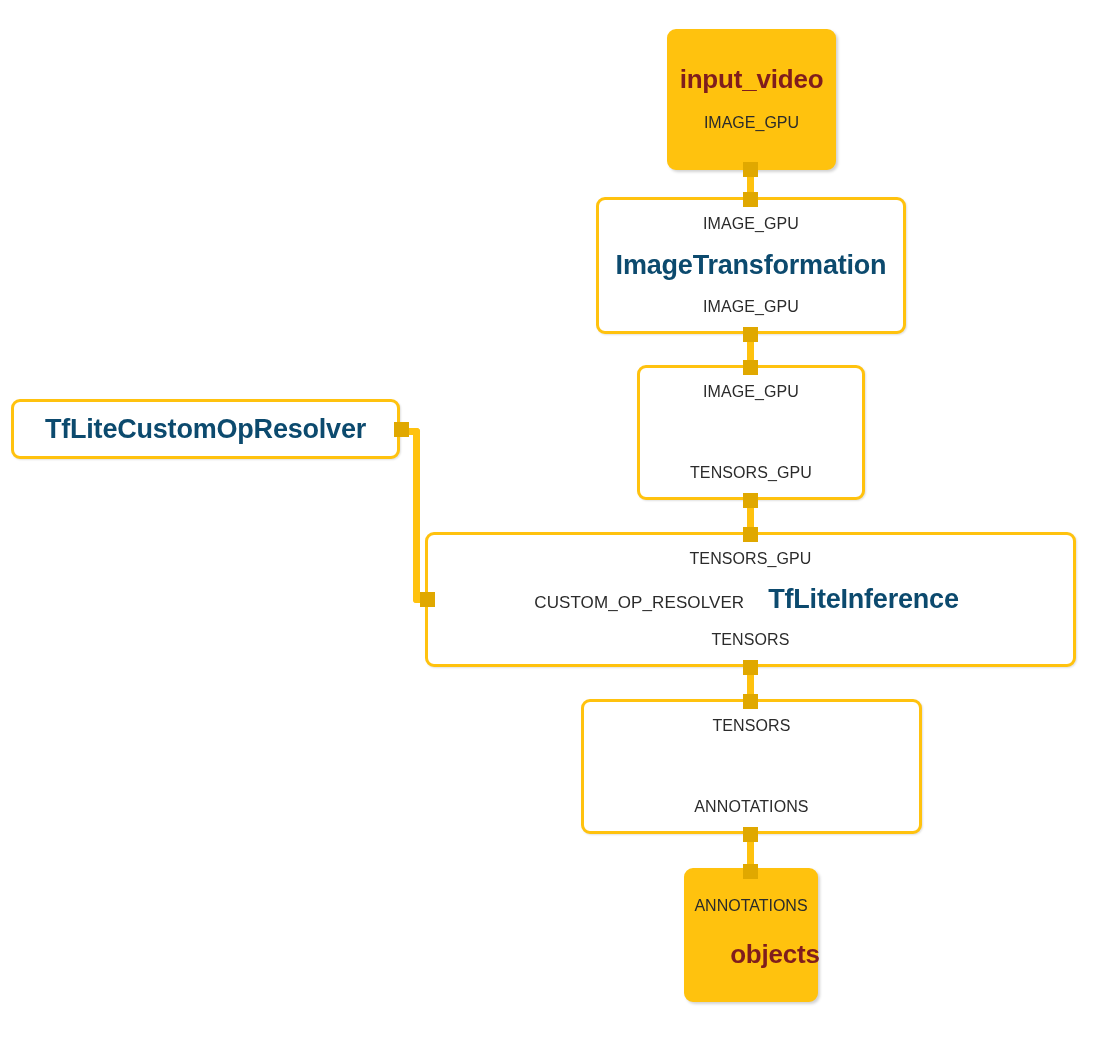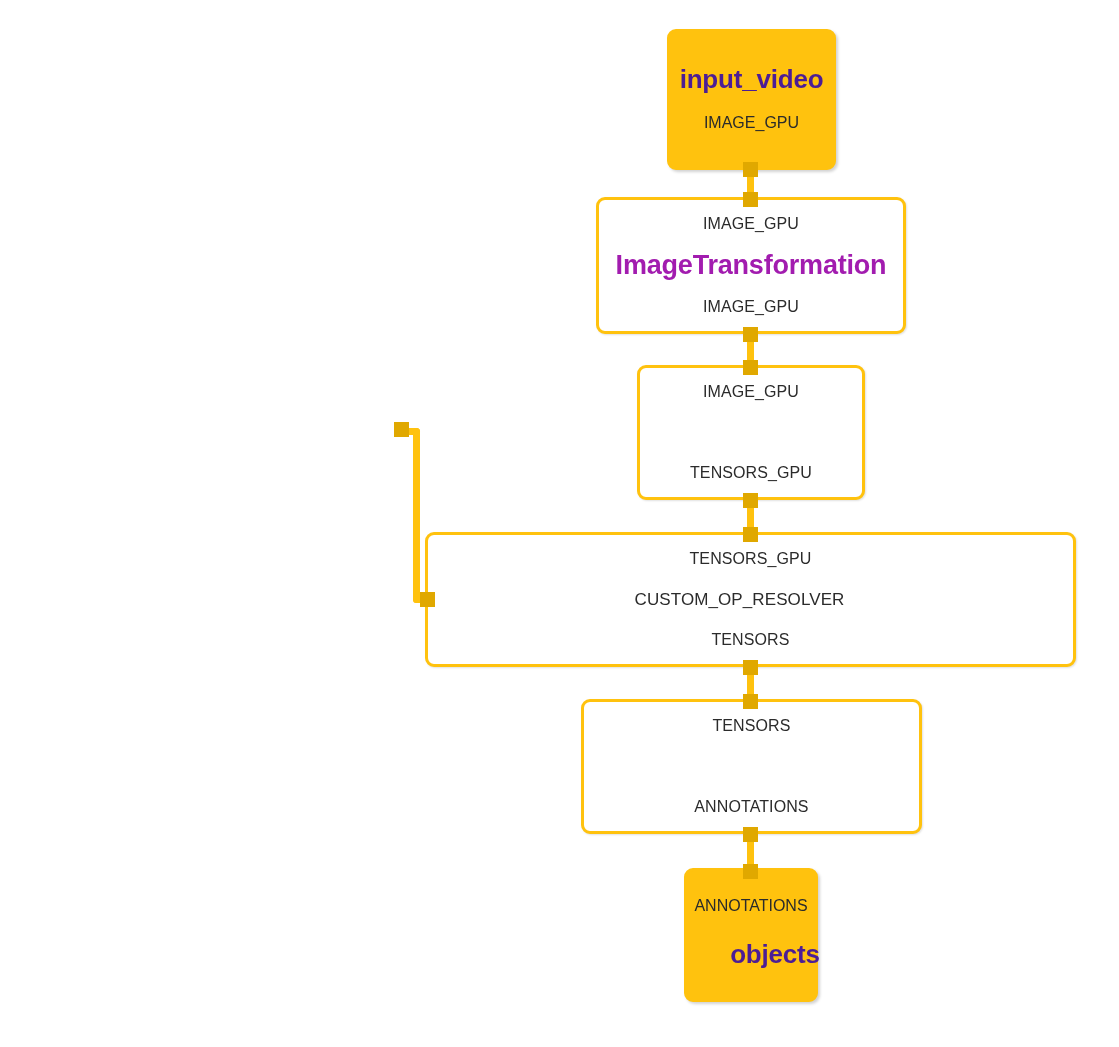--- a/index.html
+++ b/index.html
@@ -37,28 +37,28 @@
   }
   .node.stream {
     background: #FFC20E;
     border: 3px solid #FFC20E;
     box-shadow: 2px 2px 3px rgba(0,0,0,0.18);
   }
 
   .node-title {
     font-size: 27px;
     font-weight: bold;
-    color: #a21caf;
+    color: #0c4a6e;
     letter-spacing: -0.2px;
     white-space: nowrap;
     line-height: 1;
   }
   .node.stream .node-title {
     font-size: 26px;
-    color: #4c1d95;
+    color: #7f1d1d;
   }
 
   .port-label {
     position: absolute;
     font-size: 16px;
     color: #2b2b2b;
     white-space: nowrap;
     line-height: 1;
     letter-spacing: 0.1px;
   }
@@ -158,26 +158,32 @@
   <div class="port" style="left:743px; top:192px;"></div>
   <div class="port" style="left:743px; top:327px;"></div>
 
   <div class="node calculator" style="left:637px; top:365px; width:228px; height:135px;">
     <div class="port-label top">IMAGE_GPU</div>
     <div class="port-label bottom">TENSORS_GPU</div>
   </div>
   <div class="port" style="left:743px; top:360px;"></div>
   <div class="port" style="left:743px; top:493px;"></div>
 
+  <div class="node calculator" style="left:11px; top:399px; width:389px; height:60px;">
+    <div class="title-row">
+      <div class="node-title">TfLiteCustomOpResolver</div>
+    </div>
+  </div>
   <div class="port" style="left:394px; top:422px;"></div>
 
   <div class="node calculator" style="left:425px; top:532px; width:651px; height:135px;">
     <div class="port-label top">TENSORS_GPU</div>
     <div class="title-row" style="margin-left:-8px;gap:10px;">
       <div class="port-label left-inline">CUSTOM_OP_RESOLVER</div>
+      <div class="node-title">TfLiteInference</div>
     </div>
     <div class="port-label bottom">TENSORS</div>
   </div>
   <div class="port" style="left:743px; top:527px;"></div>
   <div class="port" style="left:420px; top:592px;"></div>
   <div class="port" style="left:743px; top:660px;"></div>
 
   <div class="node calculator" style="left:581px; top:699px; width:341px; height:135px;">
     <div class="port-label top">TENSORS</div>
     <div class="port-label bottom">ANNOTATIONS</div>

